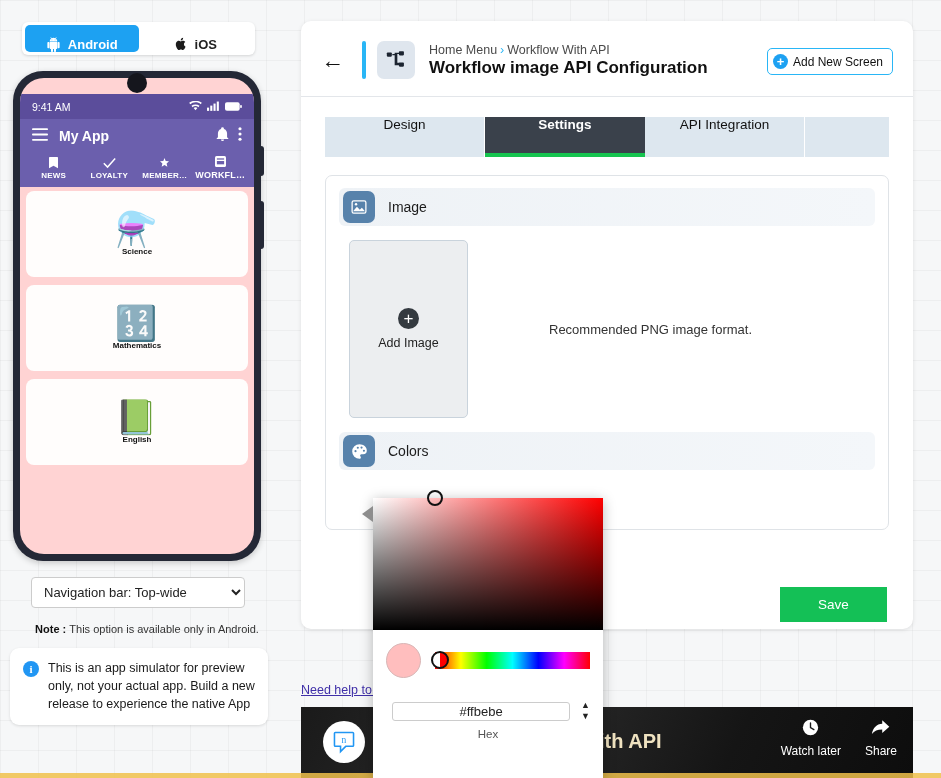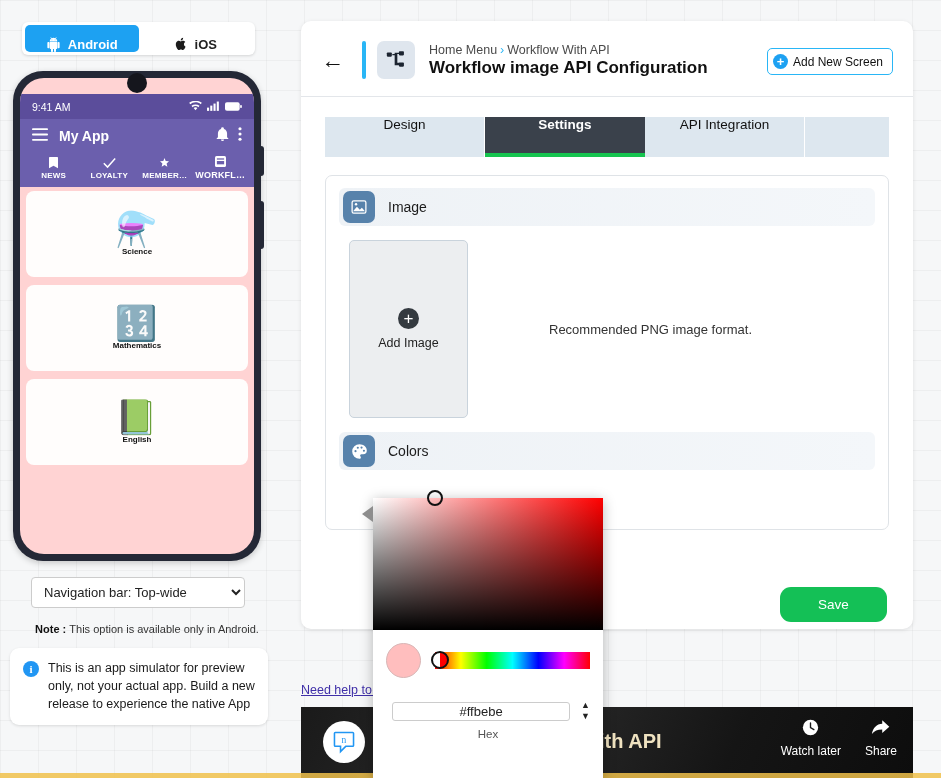--- a/index.html
+++ b/index.html
@@ -184,21 +184,21 @@
   .color-label.highlight {
     border:2px solid #e81313; padding:2px 5px; margin:-2px -5px;
     display:inline-block;
   }
   .color-swatch {
     width:21px; height:21px; border:1px solid #d3d3d3; border-radius:2px;
     cursor:pointer;
   }
   .save-btn {
     position:absolute; right:26px; top:566px; width:107px; height:35px;
-    background:#14c056; color:#fff; border:none; border-radius:11px;
+    background:#14c056; color:#fff; border:none; border-radius:0;
     font-size:13.5px; cursor:pointer; font-family:"Liberation Sans", sans-serif;
   }
 
   
   #color-popup {
     position:absolute; left:373px; top:498px; width:230px; height:280px;
     background:#fff; box-shadow:0 2px 12px rgba(0,0,0,0.28); z-index:50;
   }
   .picker-pointer {
     position:absolute; left:-11px; top:8px; width:0; height:0;

